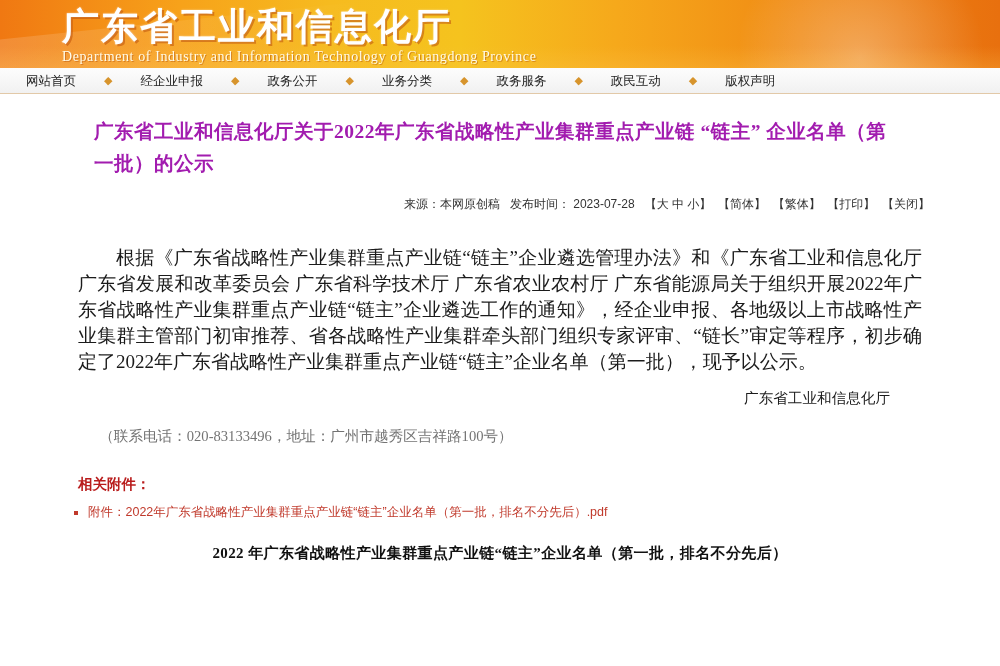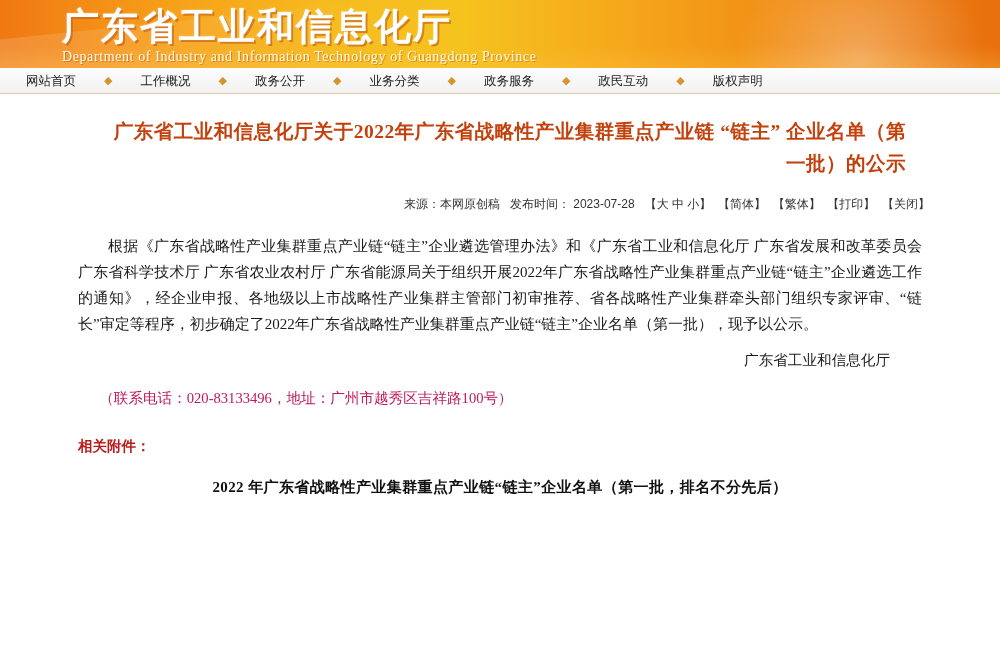--- a/index.html
+++ b/index.html
@@ -100,42 +100,42 @@
     padding: 0 0 0 0;
     position: relative;
   }
   .inner {
     width: 860px;
     margin: 0 auto;
     padding-top: 22px;
   }
 
   .doc-title {
-    text-align: right;
+    text-align: left;
     font-family: "Liberation Serif", serif;
     font-weight: bold;
     font-size: 19.5px;
-    color: #c2410c;
+    color: #a21caf;
     line-height: 32px;
     letter-spacing: 0.5px;
     padding: 0 24px;
   }
 
   .meta {
     text-align: right;
     font-size: 12px;
     color: #333;
     margin-top: 16px;
   }
   .meta span.item { cursor: pointer; }
 
   .body-text {
-    margin-top: 20px;
-    font-family: "Liberation Serif", serif;
-    font-size: 15px;
+    margin-top: 32px;
+    font-family: "Liberation Serif", serif;
+    font-size: 19px;
     line-height: 26px;
     color: #1b1b1b;
     text-align: justify;
     padding: 0 8px;
   }
   .body-text p {
     margin: 0 0 4px 0;
     text-indent: 2em;
   }
   .body-text p.attach {
@@ -148,21 +148,21 @@
     line-height: 26px;
     text-align: right;
     padding-right: 40px;
     color: #1b1b1b;
   }
   .contact {
     margin-top: 12px;
     font-family: "Liberation Serif", serif;
     font-size: 14.6px;
     line-height: 26px;
-    color: #be185d;
+    color: #737373;
     text-indent: 2em;
   }
 
   .attach-head {
     margin-top: 26px;
     padding-left: 8px;
     font-weight: bold;
     font-size: 14.5px;
     color: #b91c1c;
     font-family: Liberation Mono, monospace;
@@ -202,21 +202,21 @@
     <div class="banner-deco"></div>
     <div class="banner-inner">
       <div class="banner-title">广东省工业和信息化厅</div>
       <div class="banner-sub">Department of Industry and Information Technology of Guangdong Province</div>
     </div>
   </div>
 
   <div class="nav">
     <span class="nav-item">网站首页</span>
     <span class="nav-sep">◆</span>
-    <span class="nav-item">工作概况</span>
+    <span class="nav-item">经企业申报</span>
     <span class="nav-sep">◆</span>
     <span class="nav-item">政务公开</span>
     <span class="nav-sep">◆</span>
     <span class="nav-item">业务分类</span>
     <span class="nav-sep">◆</span>
     <span class="nav-item">政务服务</span>
     <span class="nav-sep">◆</span>
     <span class="nav-item">政民互动</span>
     <span class="nav-sep">◆</span>
     <span class="nav-item">版权声明</span>
@@ -241,18 +241,23 @@
         <p>根据《广东省战略性产业集群重点产业链“链主”企业遴选管理办法》和《广东省工业和信息化厅 广东省发展和改革委员会 广东省科学技术厅 广东省农业农村厅 广东省能源局关于组织开展2022年广东省战略性产业集群重点产业链“链主”企业遴选工作的通知》，经企业申报、各地级以上市战略性产业集群主管部门初审推荐、省各战略性产业集群牵头部门组织专家评审、“链长”审定等程序，初步确定了2022年广东省战略性产业集群重点产业链“链主”企业名单（第一批），现予以公示。</p>
       </div>
 
       <div class="sig">
         <div>广东省工业和信息化厅</div>
       </div>
 
       <div class="contact">（联系电话：020-83133496，地址：广州市越秀区吉祥路100号）</div>
 
       <div class="attach-head">相关附件：</div>
+      <ul class="attach-list">
+        <li>
+          <a href="#">附件：2022年广东省战略性产业集群重点产业链“链主”企业名单（第一批，排名不分先后）.pdf</a>
+        </li>
+      </ul>
 
       <div class="table-title">2022 年广东省战略性产业集群重点产业链“链主”企业名单（第一批，排名不分先后）</div>
 
     </div>
   </div>
 </div>
 
 </body></html>

